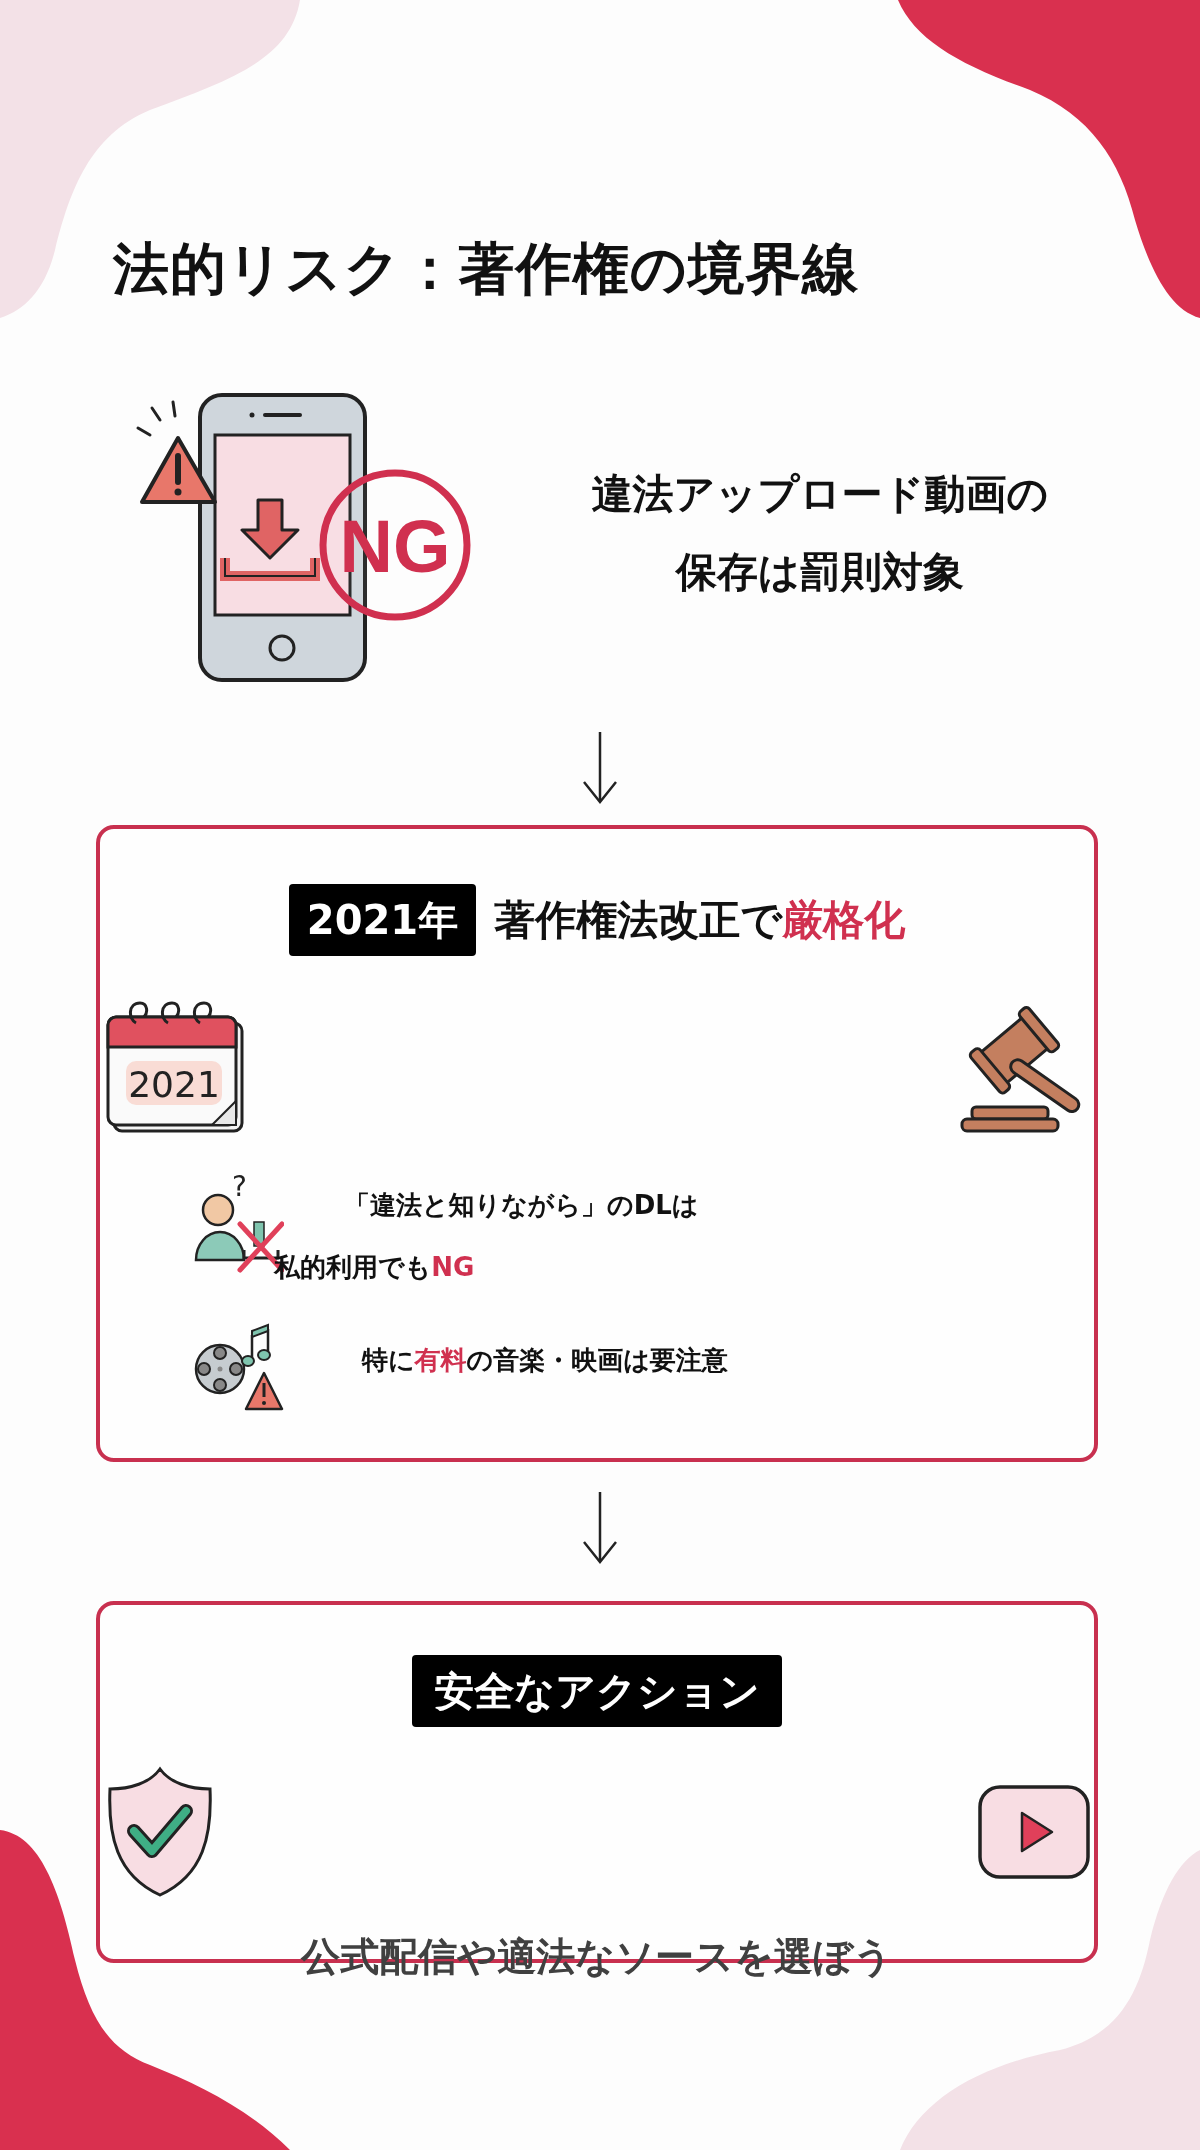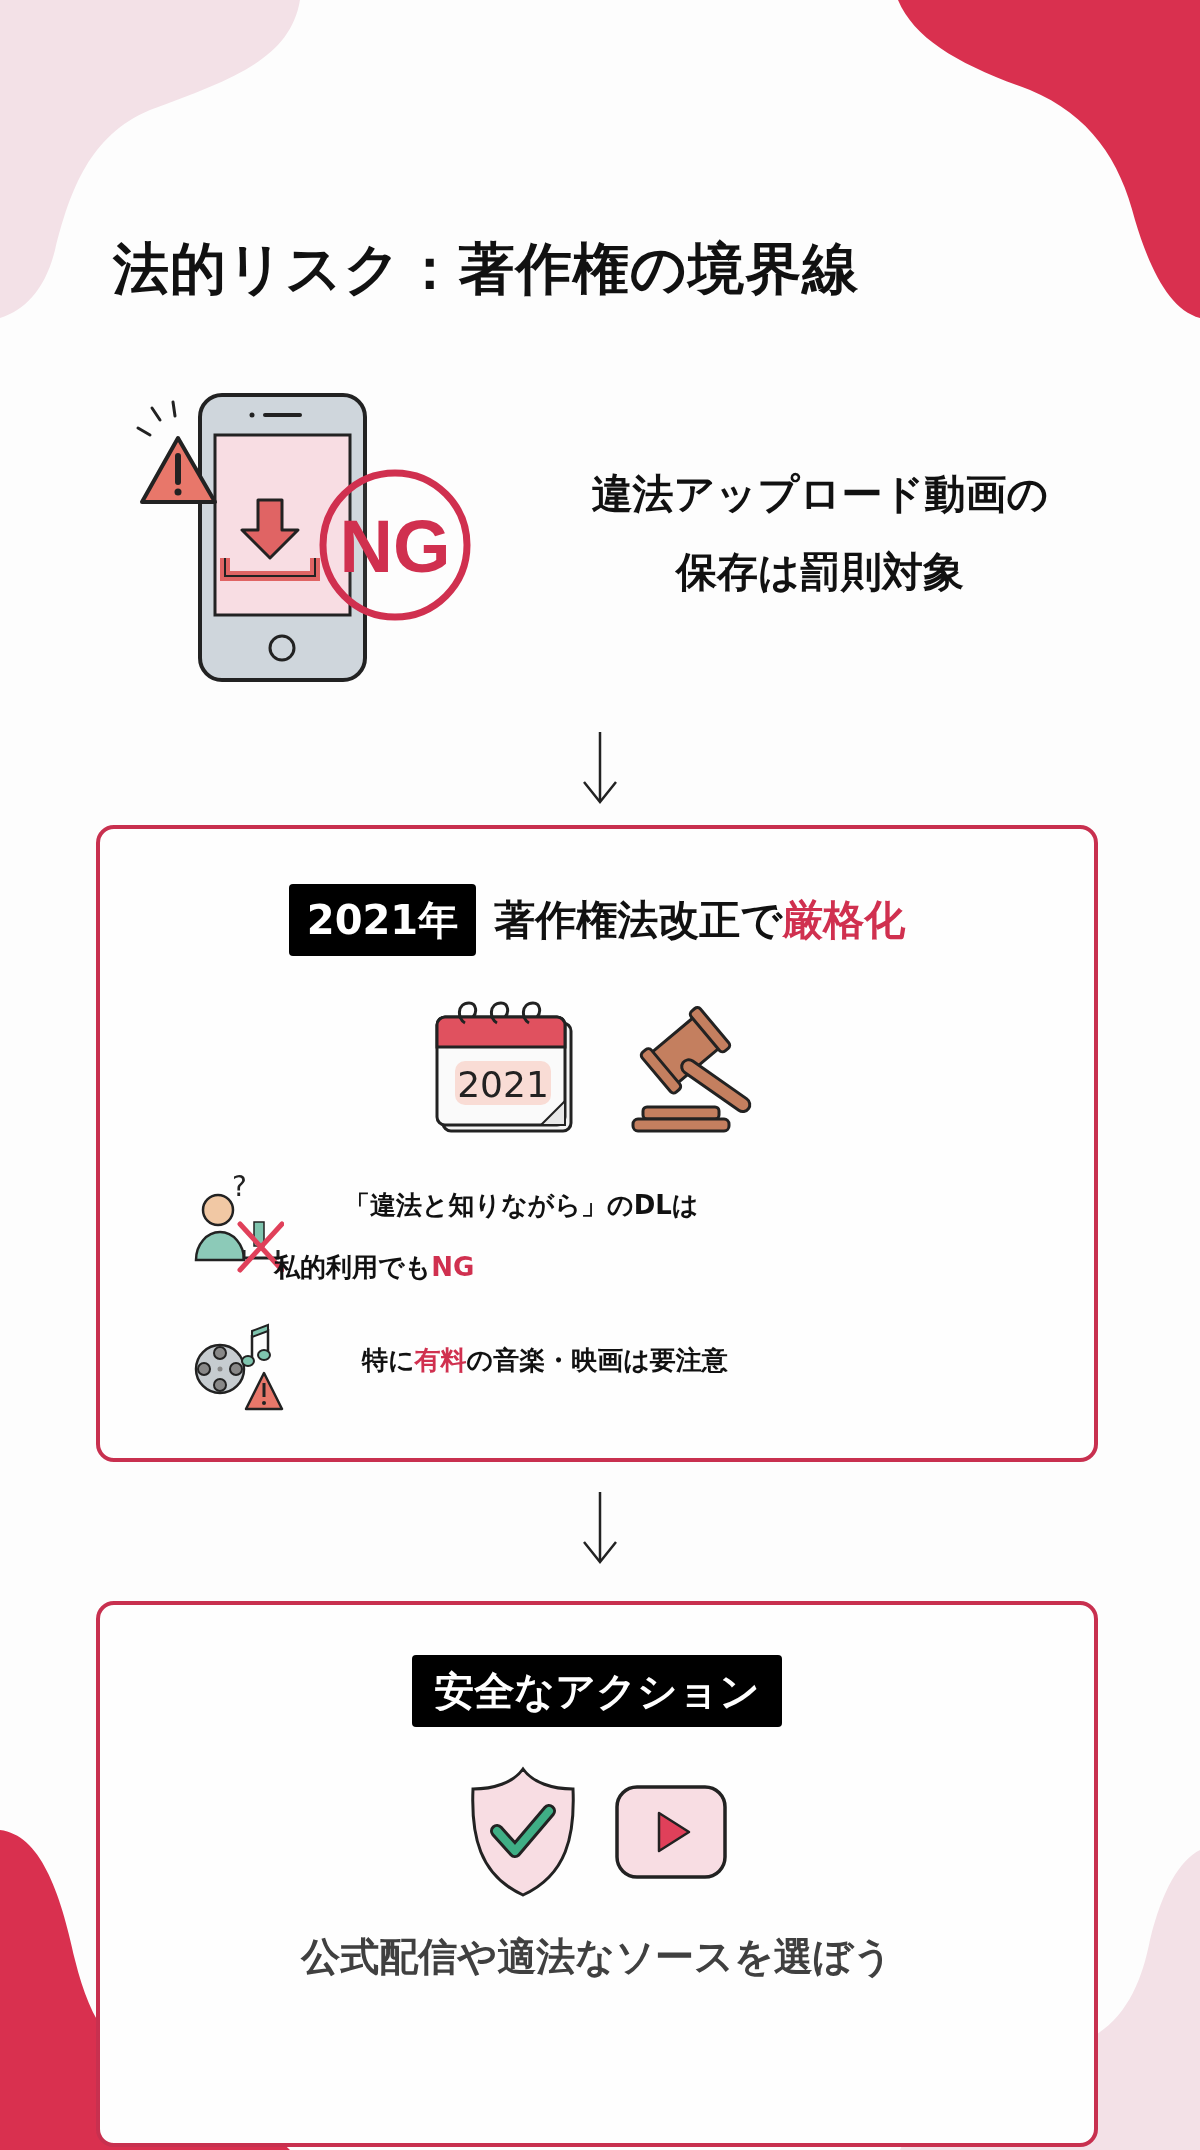--- a/index.html
+++ b/index.html
@@ -20,32 +20,32 @@
     position: absolute; left: 510px; top: 455px; width: 620px;
     font-size: 41px; font-weight: bold; line-height: 78px; color: #111; text-align: center;
   }
   .arrow { position: absolute; left: 580px; width: 40px; height: 80px; }
   .card {
     position: absolute; left: 96px; width: 1002px;
     border: 4px solid #c8304f; border-radius: 18px; background: #fefefe;
     box-sizing: border-box;
   }
   .card1 { top: 825px; height: 637px; }
-  .card2 { top: 1601px; height: 546px; }
+  .card2 { top: 1601px; height: 362px; }
   .headline {
     position: absolute; left: 0; right: 0; top: 55px;
     display: flex; justify-content: center; align-items: center; gap: 18px;
   }
   .badge {
     background: #000000; color: #fff; font-weight: bold; border-radius: 4px;
     font-size: 40px; padding: 6px 18px; line-height: 60px;
   }
   .headline-text { font-size: 41px; font-weight: bold; color: #111; text-align: center; }
   .accent { color: #d0304f; }
-  .icons-row { position: absolute; left: 0; right: 0; display: flex; justify-content: center; gap: 36px; }
+  .icons-row { position: absolute; left: 0; right: 0; display: flex; justify-content: space-between; gap: 36px; }
   .item { position: absolute; left: 94px; display: flex; align-items: flex-start; }
   .item-text { font-size: 26px; font-weight: bold; line-height: 62px; color: #111; margin-left: 12px; }
   .final-text {
     position: absolute; left: 0; right: 0; top: 325px; text-align: center;
     font-size: 39px; font-weight: bold; color: #404040;
   }
 </style>
 </head>
 <body>
 

